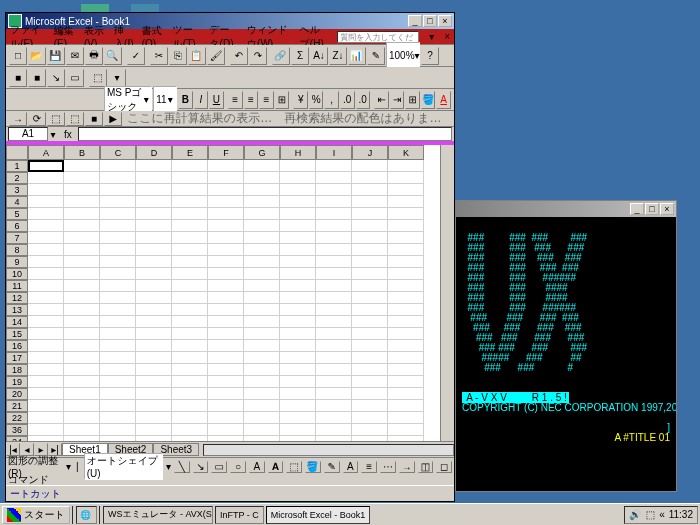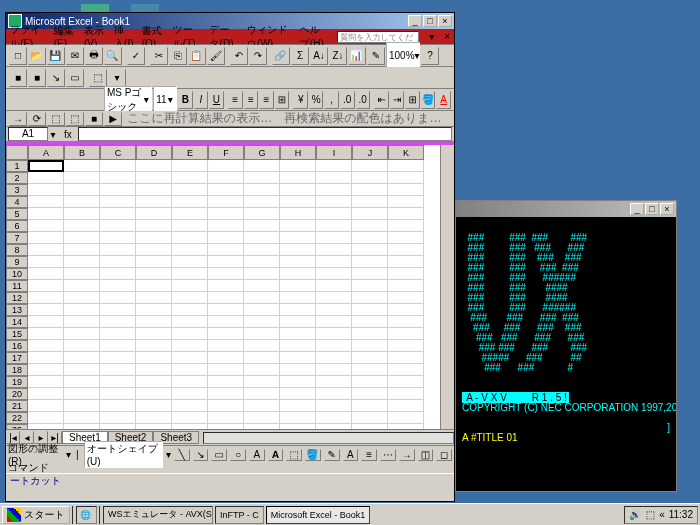--- a/index.html
+++ b/index.html
@@ -41,21 +41,21 @@
 .cell.sel{border:2px solid #000}
 .vscroll{width:14px;background:#d4d0c8;border-left:1px solid #808080}
 .sheettabs{height:16px;background:#d4d0c8;display:flex;align-items:center;border-top:1px solid #808080;font-size:9px}
 .sheettabs .nav{width:14px;text-align:center;border:1px outset #d4d0c8}
 .sheettabs .tab{padding:0 6px;border:1px solid #808080;background:#fff}
 .sheettabs .tab.inact{background:#d4d0c8}
 .sheettabs .hsc{flex:1;background:#e0e0e0;margin-left:4px;height:12px;border:1px inset #808080}
 .bottombar{height:28px;background:#d4d0c8;border-top:1px solid #808080;font-size:9px;padding:2px}
 .bottombar .row{display:flex;align-items:center;gap:3px;height:13px}
 .shapes-combo{border:1px inset #fff;background:#fff;padding:0 2px}
-.statusbar{height:28px;background:#d4d0c8;border-top:1px solid #fff;font-size:9px;padding:0 4px;display:flex;align-items:flex-start;color:#008}
+.statusbar{height:16px;background:#d4d0c8;border-top:1px solid #fff;font-size:9px;padding:0 4px;display:flex;align-items:flex-end;color:#008}
 
 .term-win{position:absolute;background:#000;border:1px solid #808080;display:flex;flex-direction:column}
 .term-win .titlebar{background:linear-gradient(90deg,#808080,#c0c0c0)}
 .term-body{flex:1;background:#000;color:#0ff;font-family:monospace;font-size:9px;padding:6px;overflow:hidden;white-space:pre;line-height:10px}
 .term-rev{background:#0ff;color:#000;padding:0 2px}
 .term-yellow{color:#ff0}
 
 .taskbar{position:absolute;bottom:0;left:0;right:0;height:22px;background:#d4d0c8;border-top:1px solid #fff;display:flex;align-items:center;padding:0 2px;gap:2px}
 .start{height:18px;padding:0 4px;border:1px outset #fff;display:flex;align-items:center;gap:3px;font-weight:normal;font-size:10px}
 .start .flag{width:14px;height:14px;background:linear-gradient(45deg,#f00 25%,#0a0 25% 50%,#00f 50% 75%,#fc0 75%)}
@@ -612,21 +612,21 @@
    ###       ###      ###  ###   
     ###     ###      ###    ###  
      ###   ###      ###      ### 
       ### ###      ###        ###
        #####      ###          ##
         ###      ###            #</div>
 
 <span class="term-rev"> A - V X V         R 1 . 5 !</span>
 <span>COPYRIGHT (C) NEC CORPORATION 1997,2000</span>
 
-<div style="text-align:right"><span>]</span></div><div style=""><span class="term-yellow">A #TITLE 01</span></div></div>
+<div style="text-align:right"><span>]</span></div><div style="text-align:right"><span class="term-yellow">A #TITLE 01</span></div></div>
 </div>
 
 <div class="taskbar">
   <div class="start">
     <div class="flag"></div>
     <span>スタート</span>
   </div>
   <div style="width:2px;border-left:1px inset #808080;height:18px"></div>
   <div class="tbtn2">🌐</div>
   <div style="width:2px;border-left:1px inset #808080;height:18px"></div>

